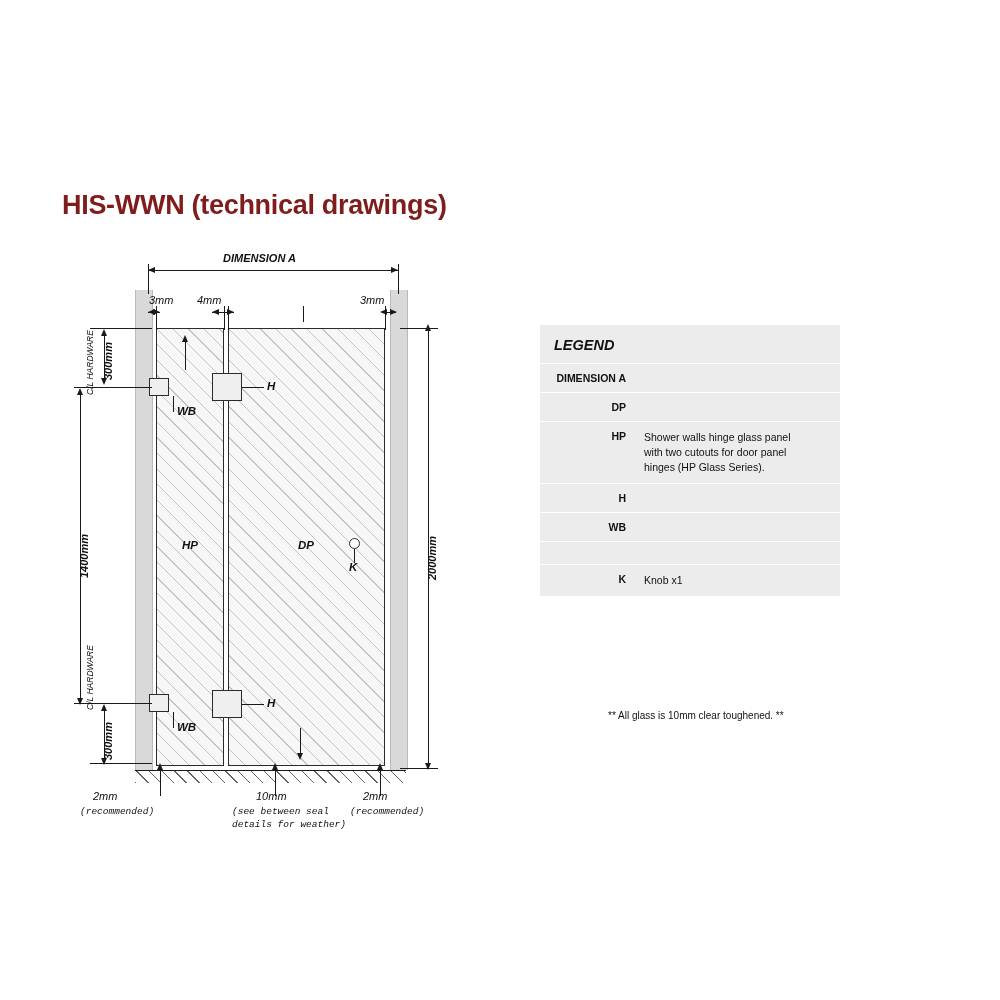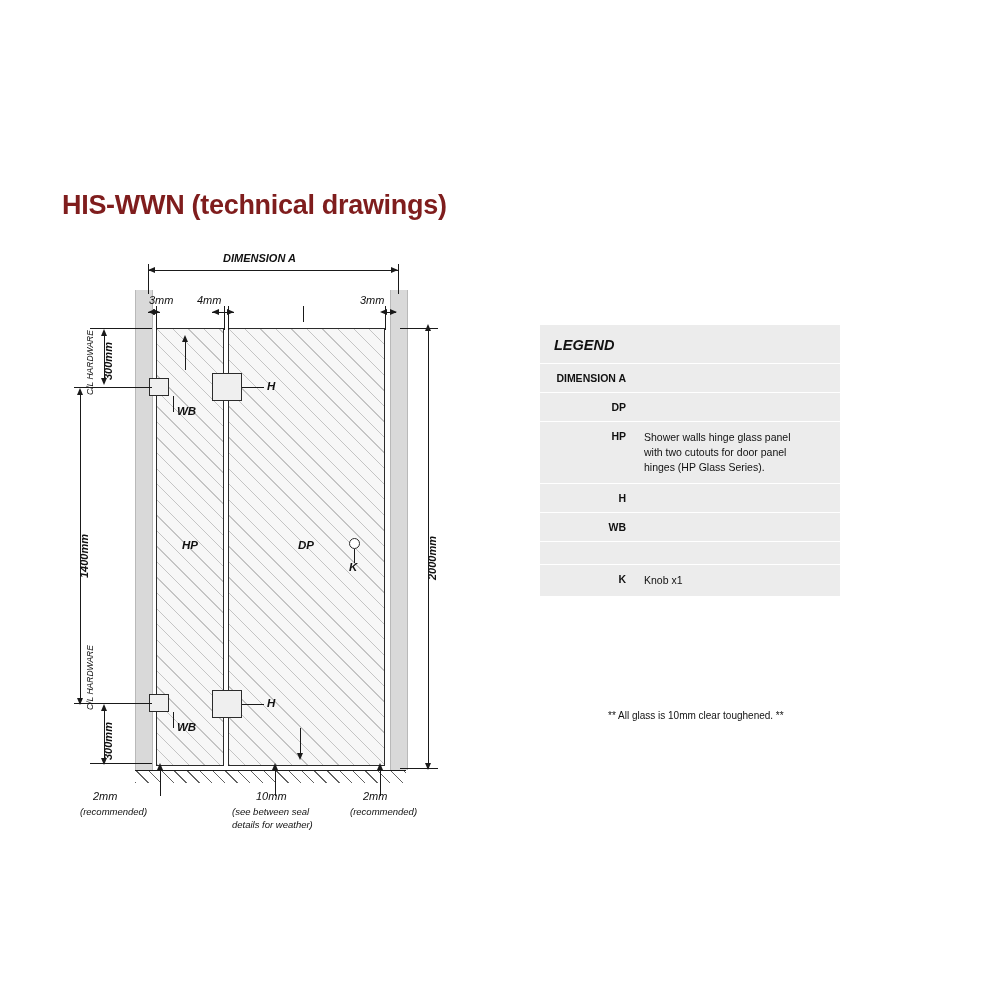--- a/index.html
+++ b/index.html
@@ -90,20 +90,21 @@
     font-style: italic;
     color: #111;
     white-space: nowrap;
   }
   .lbl-small {
     position: absolute;
     font-size: 9.5px;
     font-style: italic;
     color: #111;
     white-space: nowrap;
+    font-family: Liberation Mono, monospace;
   }
   .vtext {
     position: absolute;
     font-size: 11px;
     font-style: italic;
     font-weight: bold;
     color: #111;
     white-space: nowrap;
     transform-origin: left top;
     transform: rotate(-90deg);

